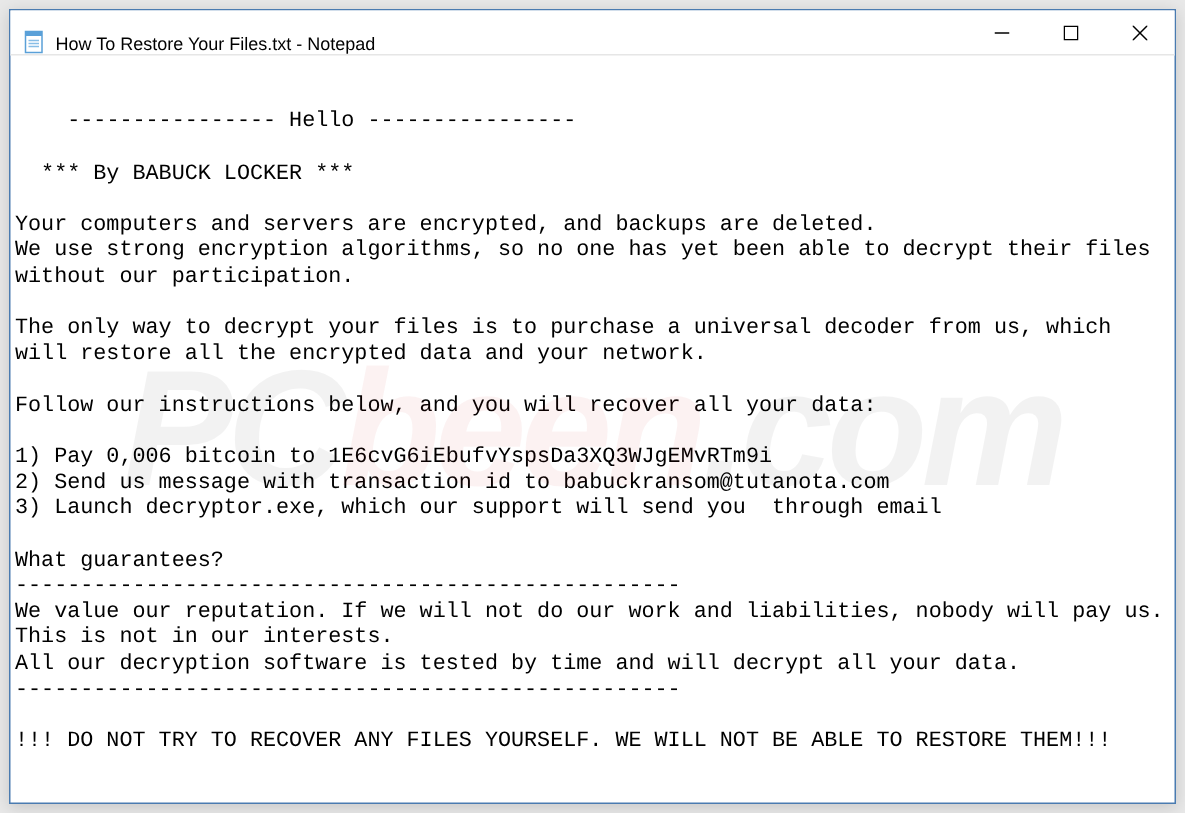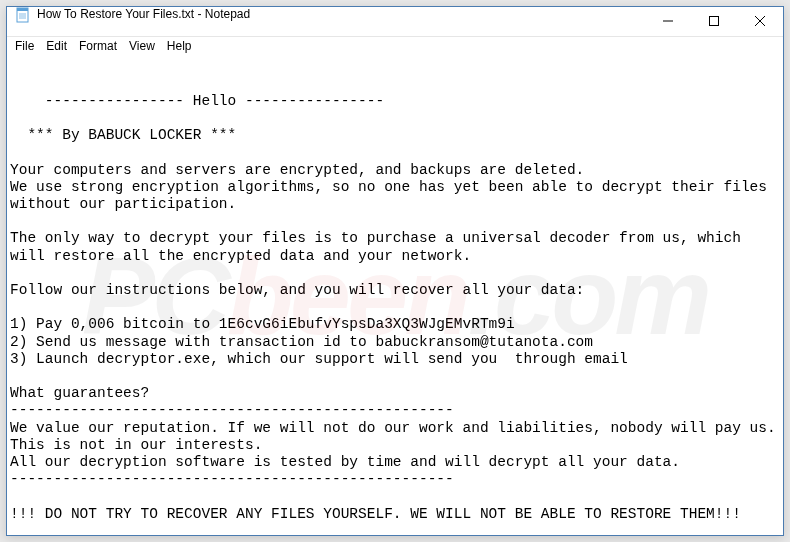--- a/index.html
+++ b/index.html
@@ -20,21 +20,21 @@
       border: 1px solid #4a7bb0;
       background: #fff;
       box-shadow: 0 2px 10px rgba(0,0,0,0.15);
       display: flex;
       flex-direction: column;
     }
     .titlebar {
       height: 30px;
       background: #fff;
       display: flex;
-      align-items: flex-start;
+      align-items: flex-end;
       border-bottom: 1px solid #e6e6e6;
     }
     .titlebar-icon {
       width: 16px;
       height: 16px;
       margin-left: 8px;
       margin-right: 6px;
       flex-shrink: 0;
     }
     .titlebar-title {
@@ -127,27 +127,20 @@
       </div>
       <div class="win-btn close">
         <svg width="10" height="10" viewBox="0 0 10 10">
             <line x1="0" y1="0" x2="10" y2="10" stroke-width="1"></line>
             <line x1="10" y1="0" x2="0" y2="10" stroke-width="1"></line>
           </svg>
       </div>
     </div>
   </div>
 
-  <div class="menubar">
-    <span class="menu-item">File</span>
-    <span class="menu-item">Edit</span>
-    <span class="menu-item">Format</span>
-    <span class="menu-item">View</span>
-    <span class="menu-item">Help</span>
-  </div>
 
   <div class="editor">
     <div class="watermark"><span>PC</span><span class="dot">been</span><span>.com</span></div>
     <span>---------------- Hello ----------------
 
   *** By BABUCK LOCKER ***
 
 Your computers and servers are encrypted, and backups are deleted.
 We use strong encryption algorithms, so no one has yet been able to decrypt their files without our participation.
 

